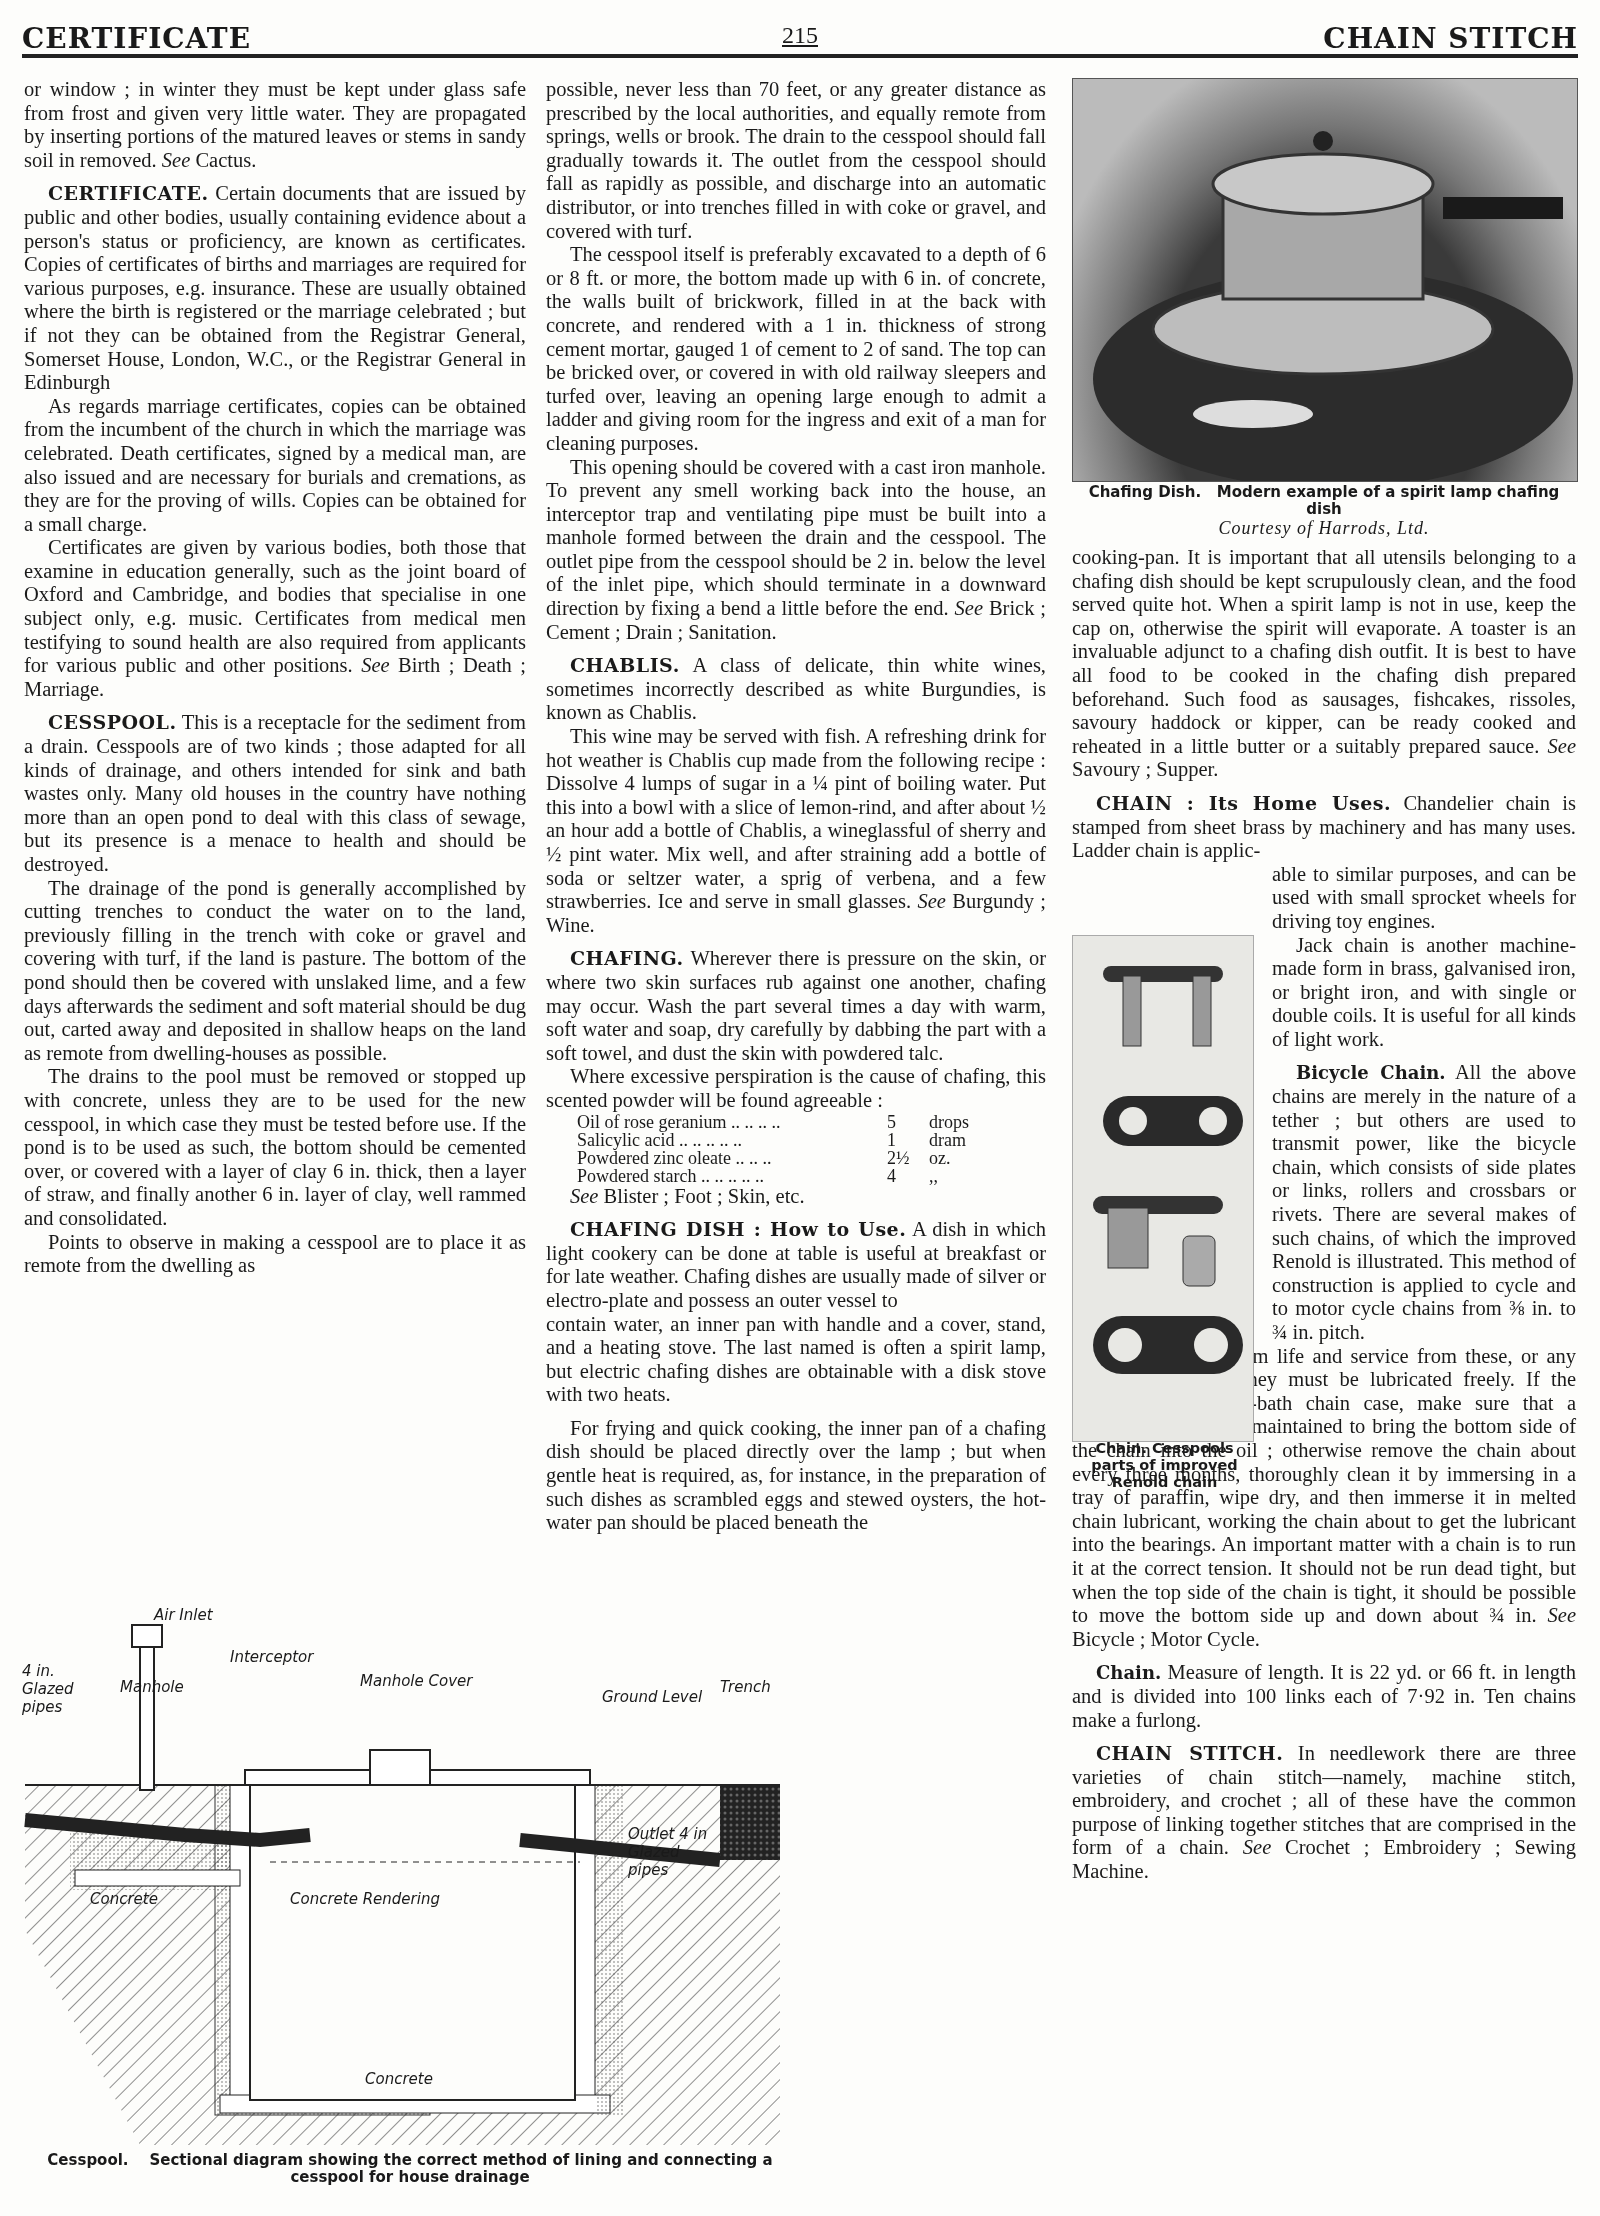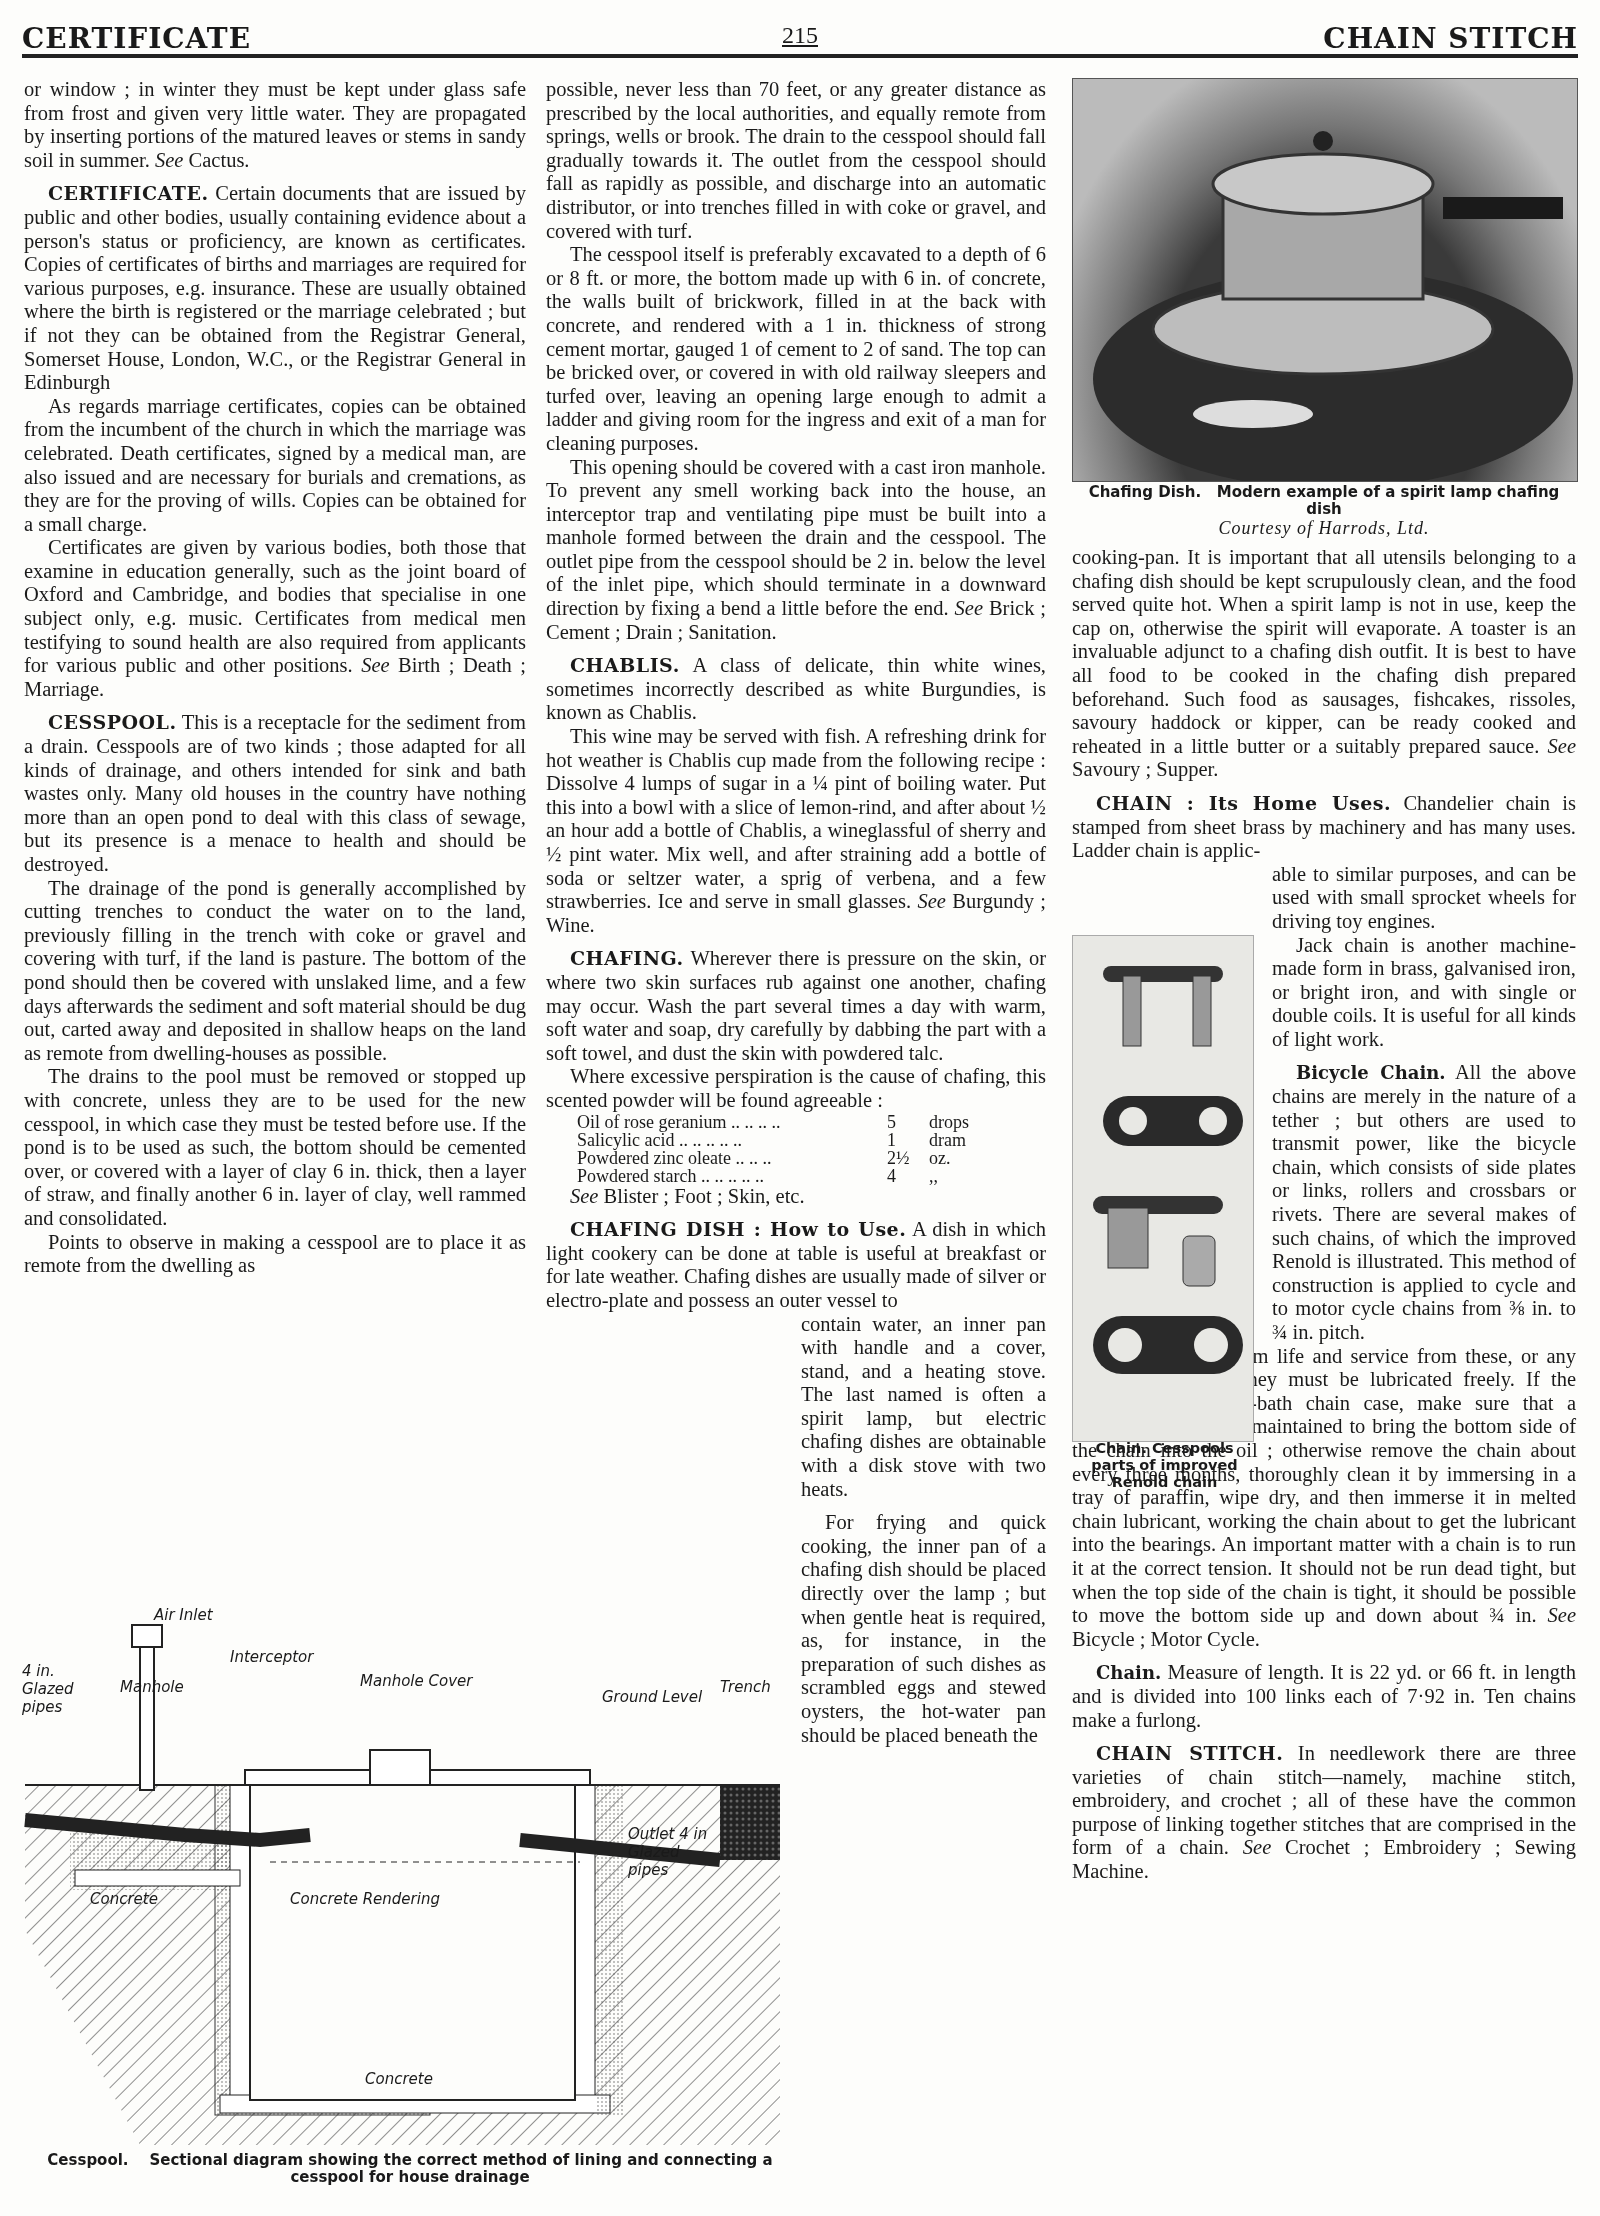--- a/index.html
+++ b/index.html
@@ -40,21 +40,21 @@
 <body>
 
 <div class="header">
   <span class="left">CERTIFICATE</span>
   <span class="pg">215</span>
   <span class="right">CHAIN STITCH</span>
 </div>
 <div class="rule"></div>
 
 <div class="col" id="col1">
-  <p class="noind"><span>or window ; in winter they must be kept under glass safe from frost and given very little water. They are propagated by inserting portions of the matured leaves or stems in sandy soil in summer.</span> <i>See</i><span> Cactus.</span></p>
+  <p class="noind"><span>or window ; in winter they must be kept under glass safe from frost and given very little water. They are propagated by inserting portions of the matured leaves or stems in sandy soil in removed.</span> <i>See</i><span> Cactus.</span></p>
   <p class="gap"><span class="hd">CERTIFICATE.</span><span> Certain documents that are issued by public and other bodies, usually containing evidence about a person's status or proficiency, are known as certificates. Copies of certificates of births and marriages are required for various purposes, e.g. insurance. These are usually obtained where the birth is registered or the marriage celebrated ; but if not they can be obtained from the Registrar General, Somerset House, London, W.C., or the Registrar General in Edinburgh</span></p>
   <p>As regards marriage certificates, copies can be obtained from the incumbent of the church in which the marriage was celebrated. Death certificates, signed by a medical man, are also issued and are necessary for burials and cremations, as they are for the proving of wills. Copies can be obtained for a small charge.</p>
   <p><span>Certificates are given by various bodies, both those that examine in education generally, such as the joint board of Oxford and Cambridge, and bodies that specialise in one subject only, e.g. music. Certificates from medical men testifying to sound health are also required from applicants for various public and other positions.</span> <i>See</i><span> Birth ; Death ; Marriage.</span></p>
   <p class="gap"><span class="hd">CESSPOOL.</span><span> This is a receptacle for the sediment from a drain. Cesspools are of two kinds ; those adapted for all kinds of drainage, and others intended for sink and bath wastes only. Many old houses in the country have nothing more than an open pond to deal with this class of sewage, but its presence is a menace to health and should be destroyed.</span></p>
   <p>The drainage of the pond is generally accomplished by cutting trenches to conduct the water on to the land, previously filling in the trench with coke or gravel and covering with turf, if the land is pasture. The bottom of the pond should then be covered with unslaked lime, and a few days afterwards the sediment and soft material should be dug out, carted away and deposited in shallow heaps on the land as remote from dwelling-houses as possible.</p>
   <p>The drains to the pool must be removed or stopped up with concrete, unless they are to be used for the new cesspool, in which case they must be tested before use. If the pond is to be used as such, the bottom should be cemented over, or covered with a layer of clay 6 in. thick, then a layer of straw, and finally another 6 in. layer of clay, well rammed and consolidated.</p>
   <p>Points to observe in making a cesspool are to place it as remote from the dwelling as</p>
 </div>
 
 <div class="col" id="col2">
@@ -82,21 +82,21 @@
         <span>oz.</span>
       </div>
     <div class="row">
         <span class="ing">Powdered starch .. .. .. .. ..</span>
         <span class="qty">4</span>
         <span>,,</span>
       </div>
   </div>
   <p><i>See</i><span> Blister ; Foot ; Skin, etc.</span></p>
   <p class="gap"><span class="hd">CHAFING DISH : How to Use.</span><span> A dish in which light cookery can be done at table is useful at breakfast or for late weather. Chafing dishes are usually made of silver or electro-plate and possess an outer vessel to</span></p>
-  <div style="margin-left:255px;">
+  <div style="">
     <p class="noind">contain water, an inner pan with handle and a cover, stand, and a heating stove. The last named is often a spirit lamp, but electric chafing dishes are obtainable with a disk stove with two heats.</p>
     <p class="gap">For frying and quick cooking, the inner pan of a chafing dish should be placed directly over the lamp ; but when gentle heat is required, as, for instance, in the preparation of such dishes as scrambled eggs and stewed oysters, the hot-water pan should be placed beneath the</p>
   </div>
 </div>
 
 <div class="fig-photo">
   <svg width="504" height="402" viewBox="0 0 504 402">
     <ellipse cx="260" cy="300" rx="240" ry="110" fill="#2c2c2c"></ellipse>
     <ellipse cx="250" cy="250" rx="170" ry="45" fill="#bdbdbd" stroke="#333" stroke-width="3"></ellipse>
     <rect x="150" y="110" width="200" height="110" fill="#a8a8a8" stroke="#333" stroke-width="3"></rect>

